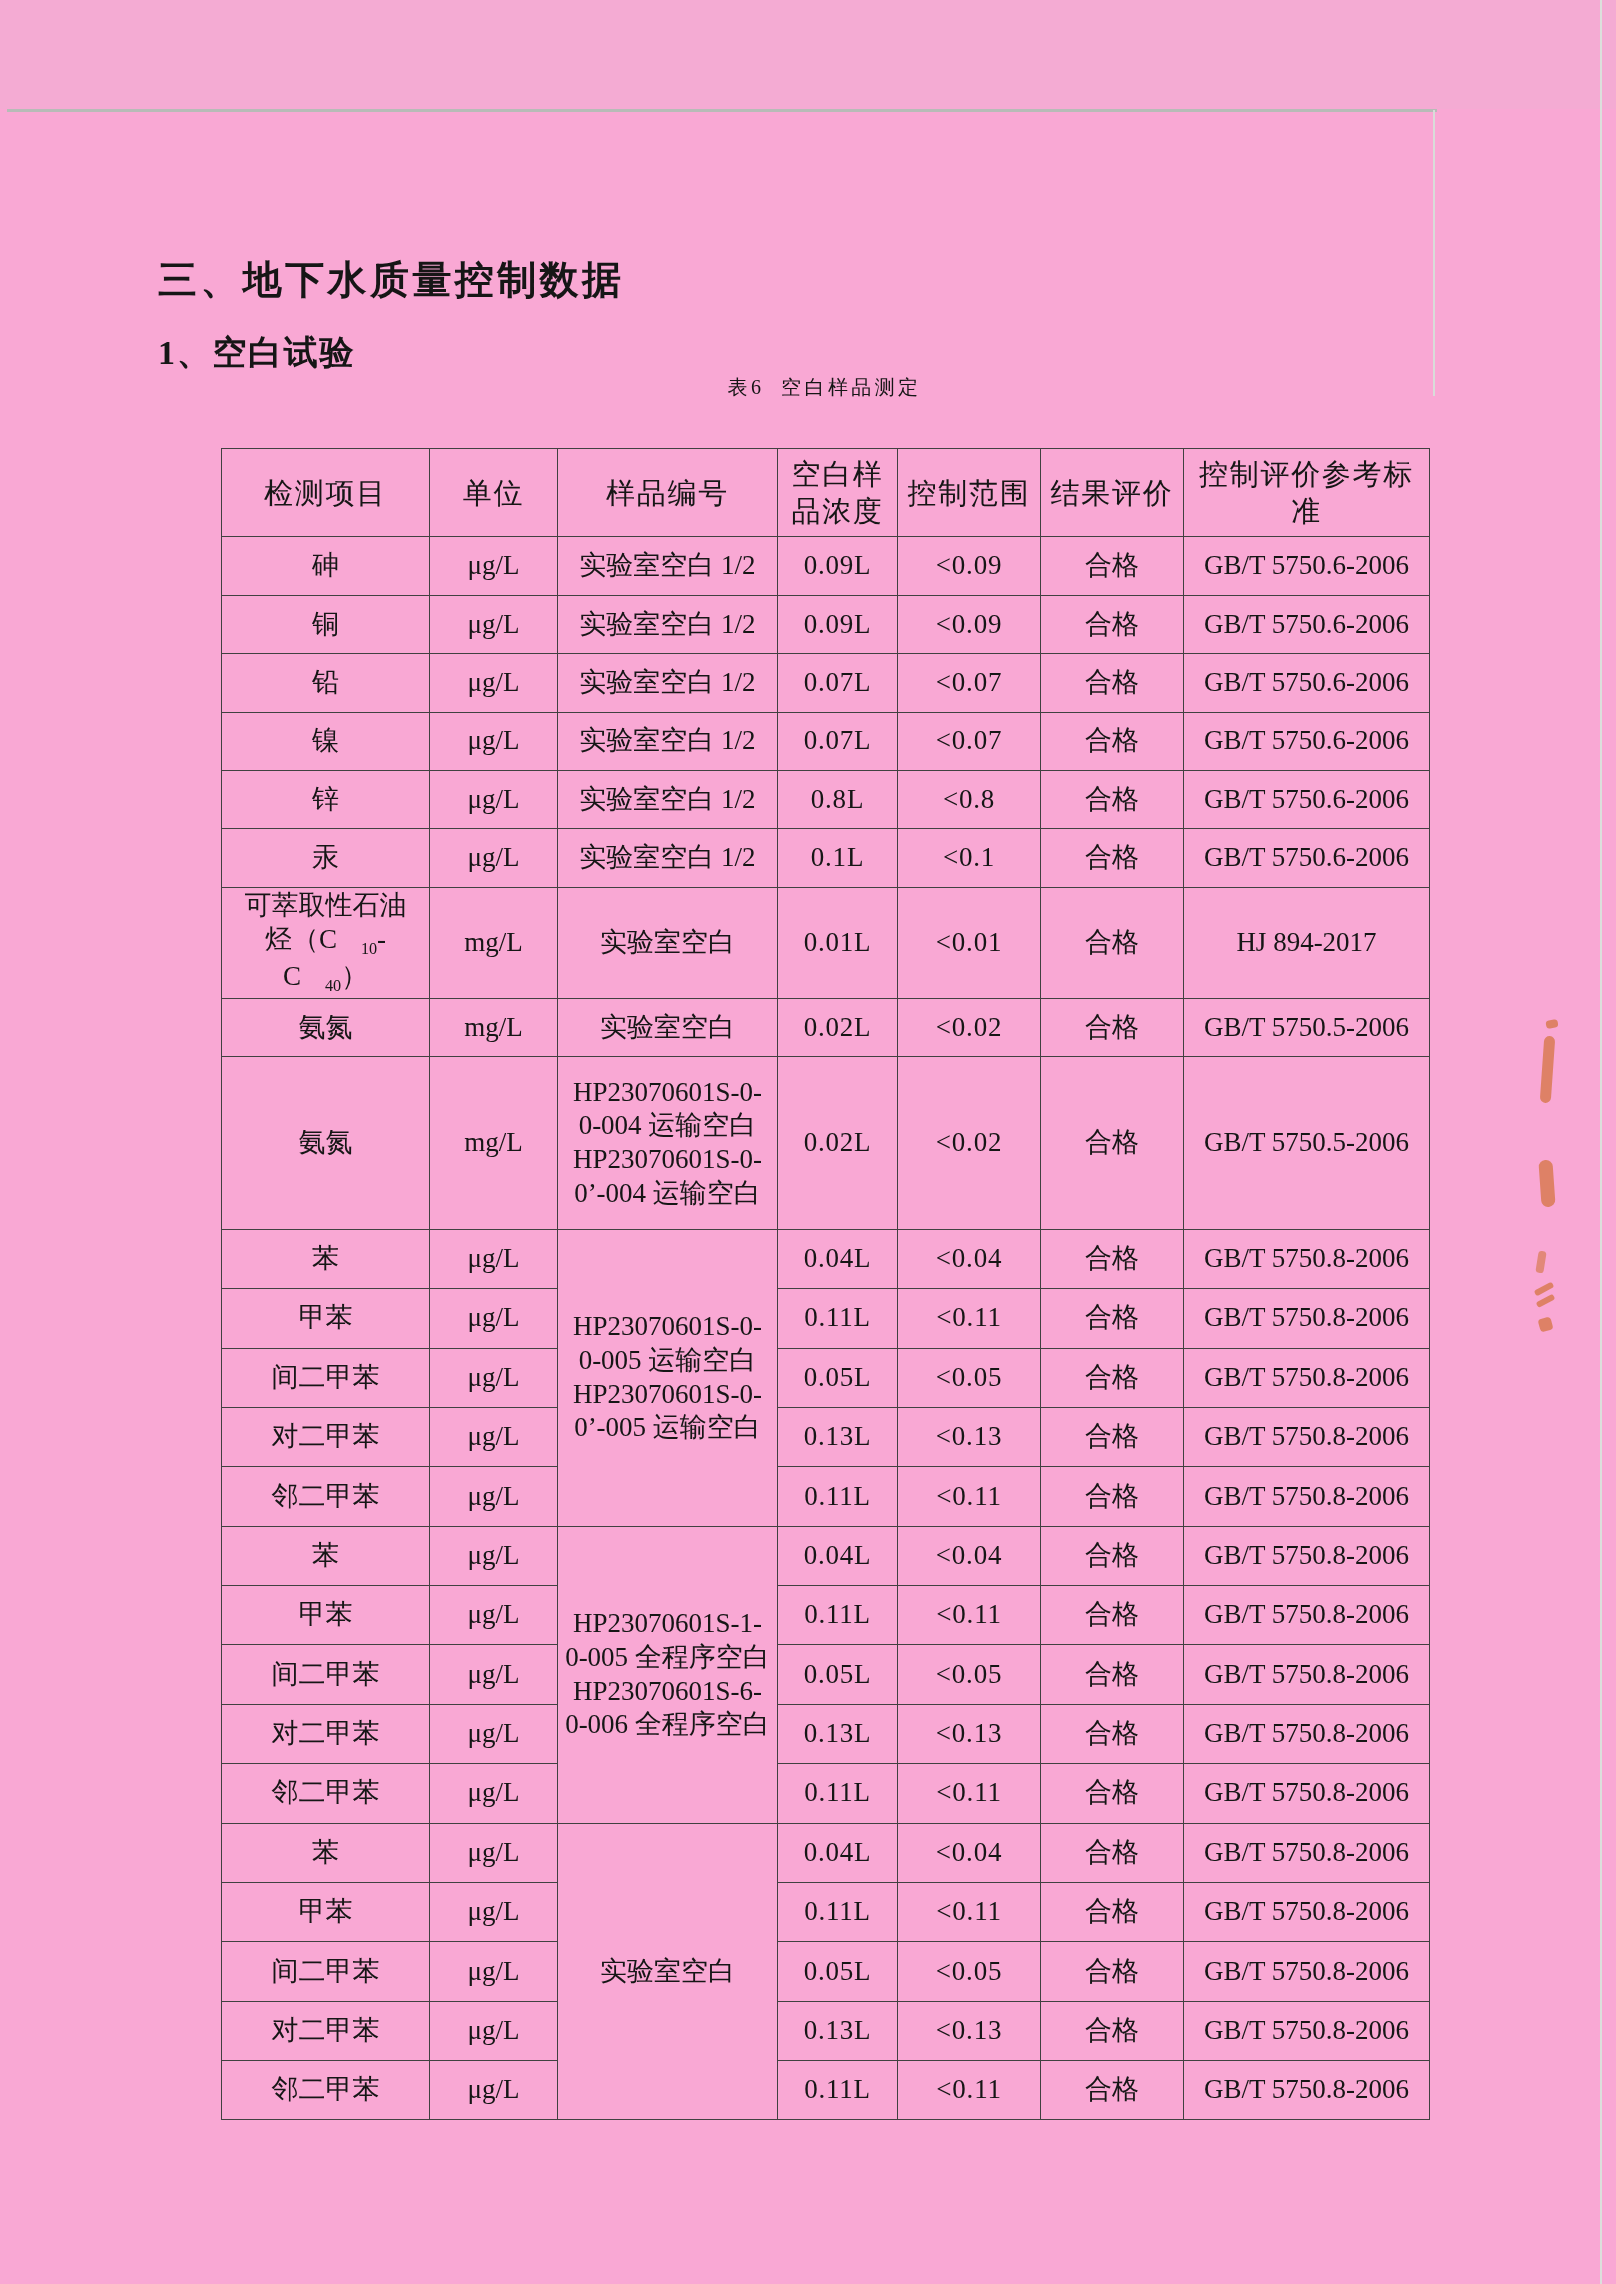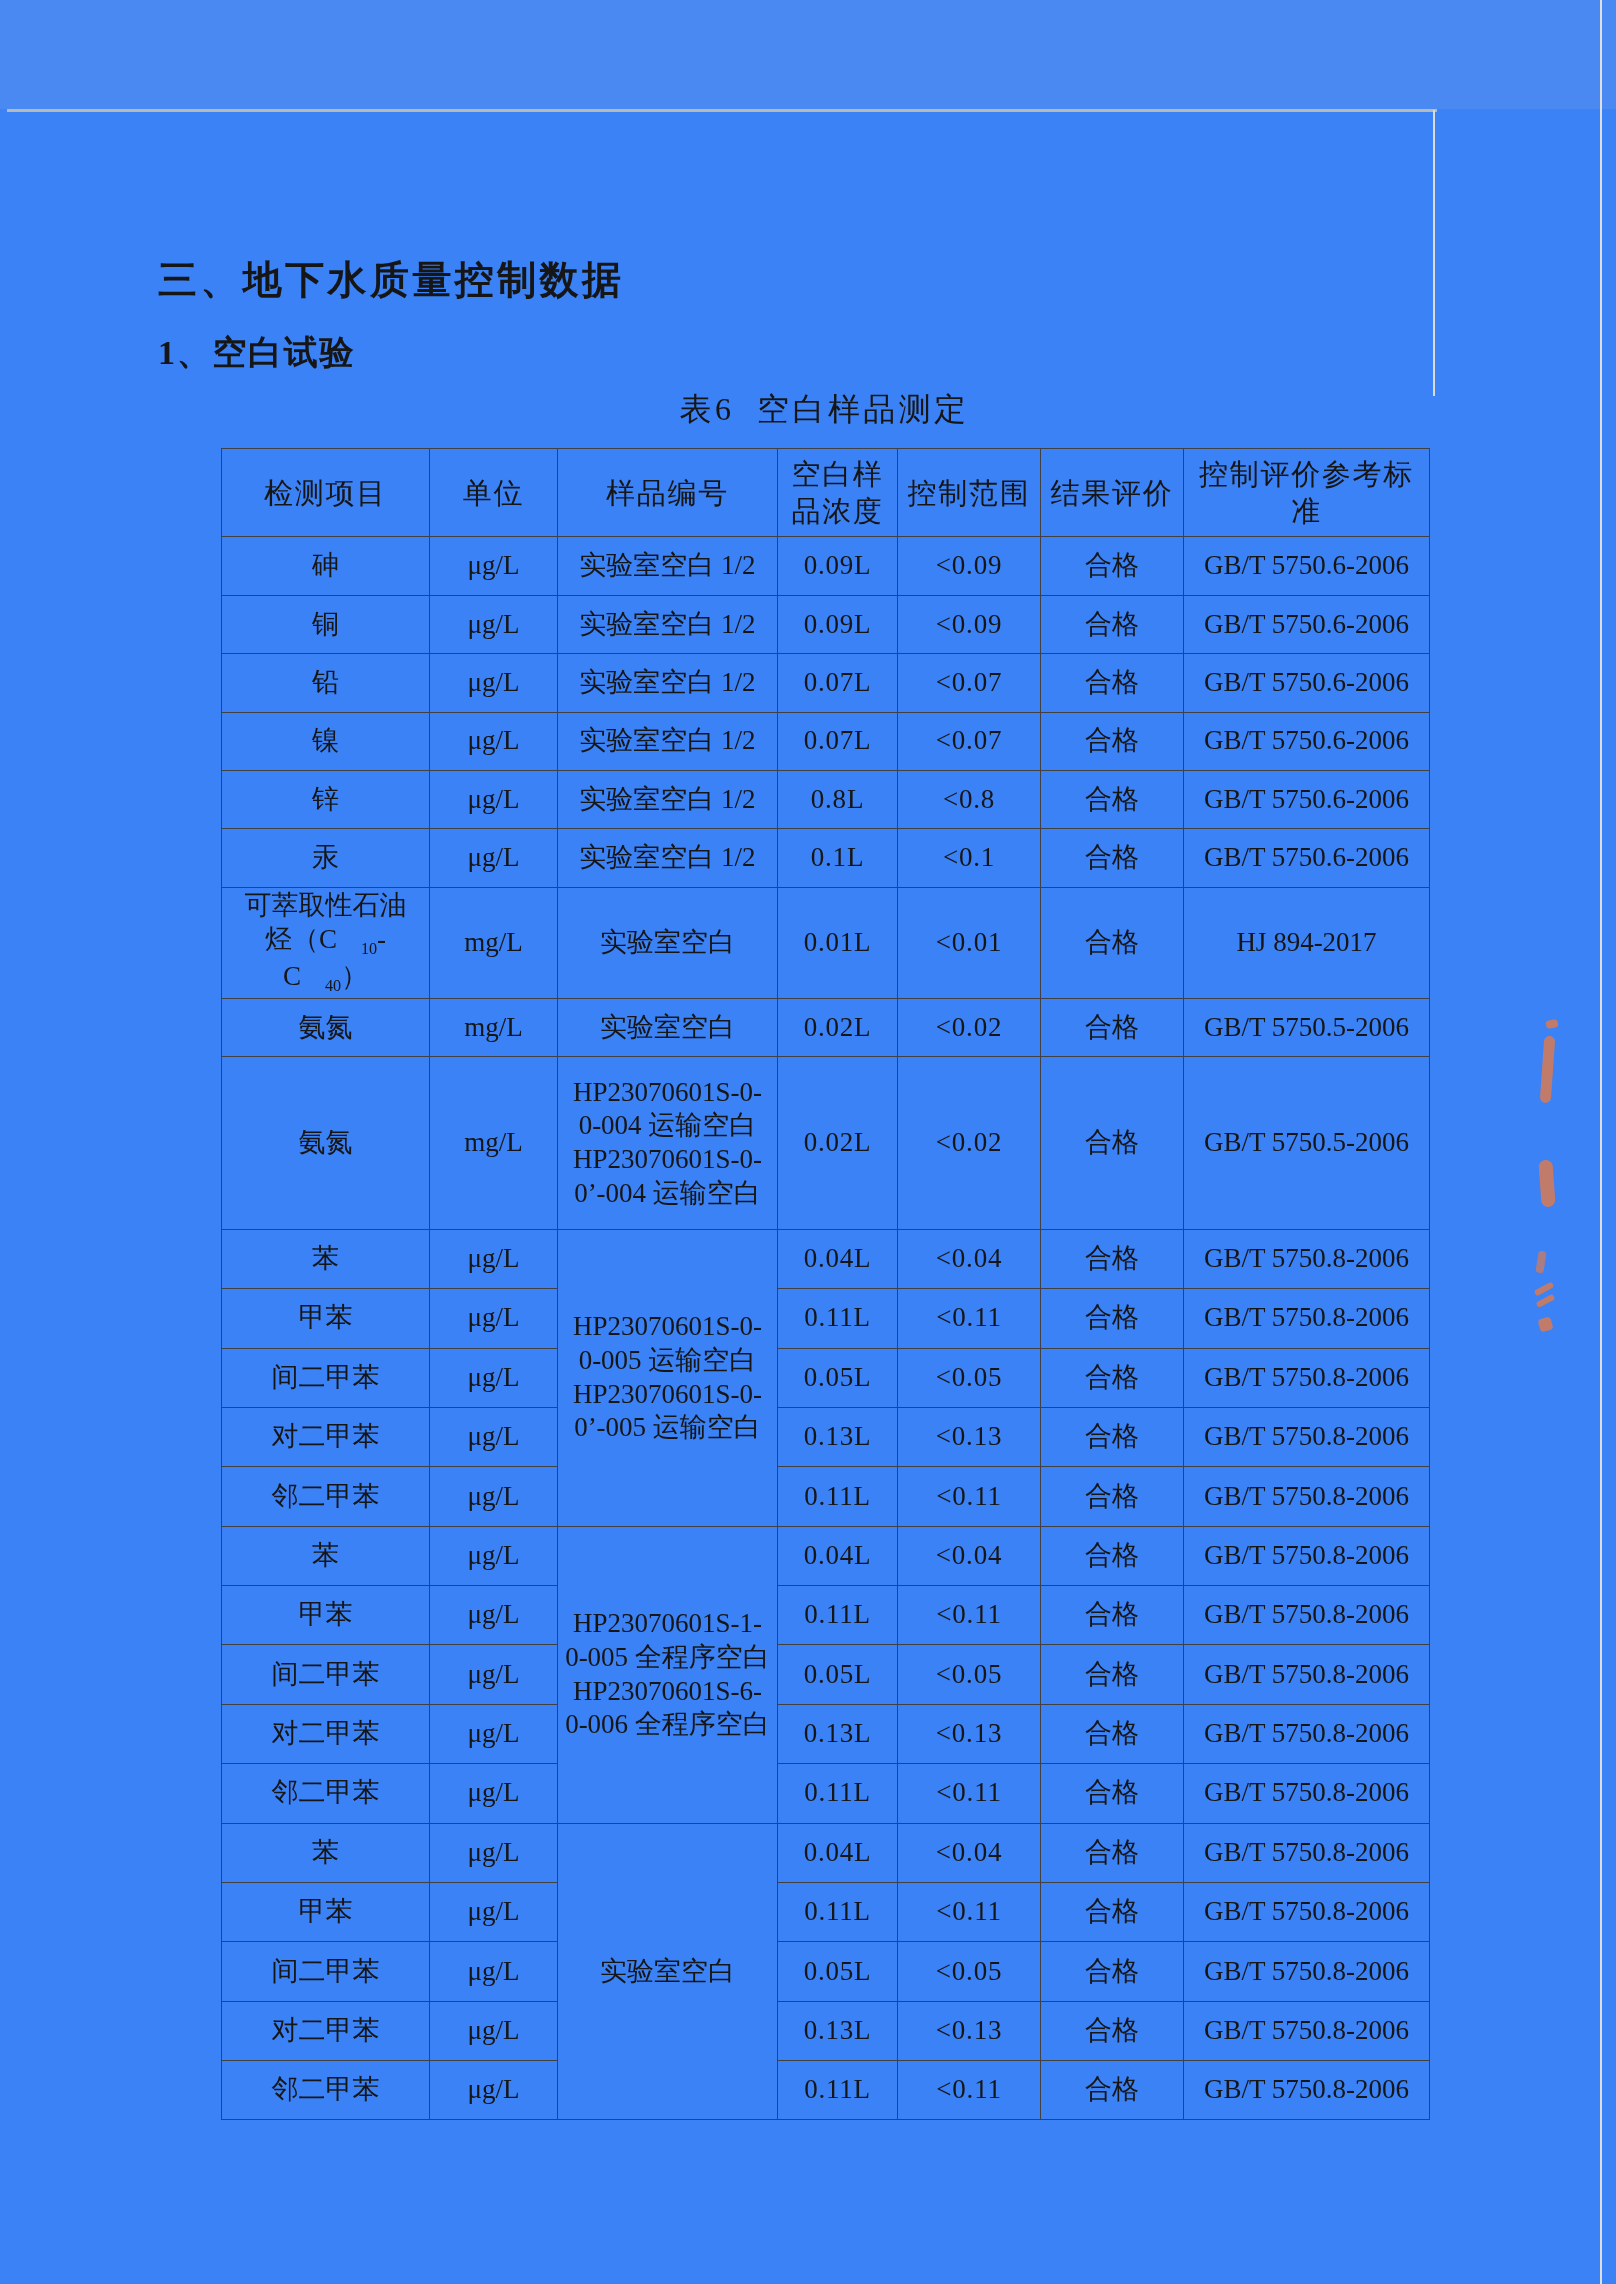--- a/index.html
+++ b/index.html
@@ -1,40 +1,40 @@
 <!DOCTYPE html>
 <html style="font-size:13.5px"><head>
 <meta charset="utf-8">
 <style>
   html,body{margin:0;padding:0;background:#e9e9e7;}
   .page{
     position:relative;
     width:1616px;height:2284px;
-    background:#3b82f6;
+    background:#f9a8d4;
     overflow:hidden;
     font-family:"Liberation Serif","DejaVu Serif",serif;
     color:#161616;
   }
   
   .scan-topline{position:absolute;left:6.7px;top:109px;width:1430px;height:2.5px;background:#b7bbb7;}
   .scan-foldline{position:absolute;left:1433px;top:110px;width:1.7px;height:286px;background:#d9dcd9;}
   .scan-edgeline{position:absolute;left:1600px;top:0;width:1.7px;height:2284px;background:#dcdfdc;}
   .scan-topband{position:absolute;left:0;top:0;width:1616px;height:109px;background:rgba(205,210,205,0.10);}
 
   .sec-title{
     position:absolute;left:158px;top:253px;
     font-size:39px;font-weight:bold;letter-spacing:3.4px;white-space:pre;
   }
   .sub-title{
     position:absolute;left:158px;top:330px;
     font-size:34px;font-weight:bold;letter-spacing:1.7px;white-space:pre;text-align:center;
   }
   .tbl-title{
-    position:absolute;left:221px;top:388px;width:1207px;
-    text-align:center;font-size:32px;letter-spacing:3.4px;white-space:pre;
+    position:absolute;left:221px;top:374px;width:1207px;
+    text-align:center;font-size:20px;letter-spacing:3.4px;white-space:pre;
   }
   table.qc{
     position:absolute;left:221px;top:448px;
     width:1207px;table-layout:fixed;
     border-collapse:collapse;
   }
   table.qc th,table.qc td{
     border:1.7px solid #414141;
     text-align:center;vertical-align:middle;
     padding:1.7px 5px;

